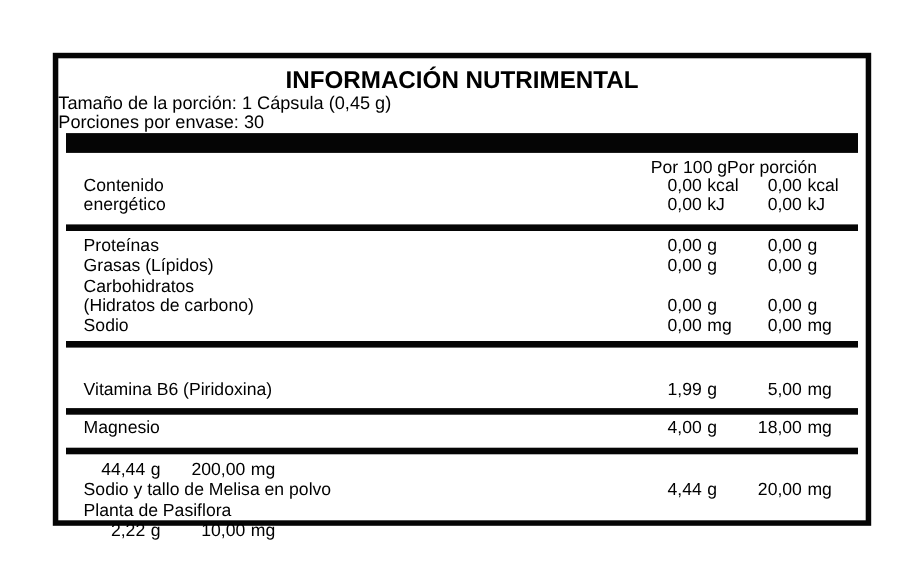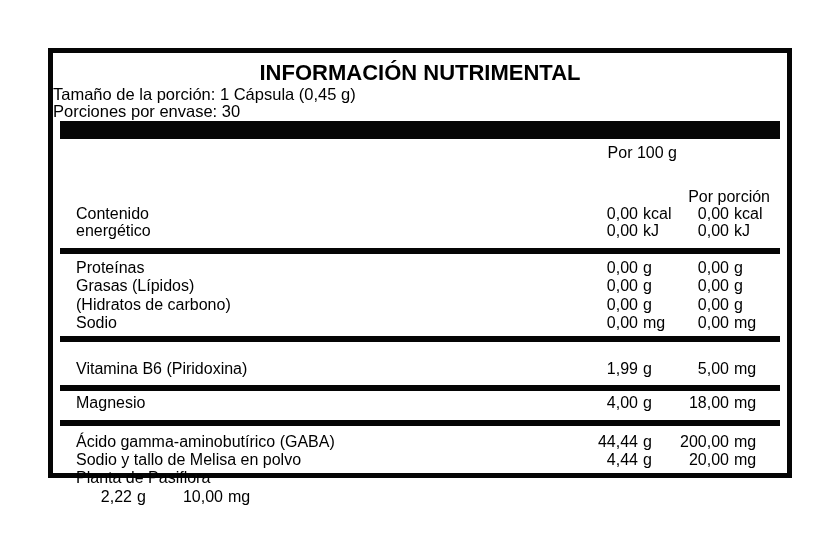--- a/index.html
+++ b/index.html
@@ -44,46 +44,46 @@
   .bar {
     height: 18px;
     background: #050505;
     margin: 1px 7px 0 7px;
   }
   .colheads {
     display: flex;
     margin-top: 5px;
     font-size: 16px;
     line-height: 17px;
-    padding: 0 12px 0 23px;
+    padding: 0 28px 0 23px;
   }
   .ch-spacer { flex: 1; }
   .ch1 { width: 95px; text-align: right; }
-  .ch2 { width: 98px; text-align: right; padding-right: 5px; box-sizing: border-box; margin-top: 44px; }
+  .ch2 { width: 98px; padding-right: 5px; box-sizing: border-box; }
   .row {
     display: flex;
     padding: 0 12px 0 23px;
     font-size: 16px;
   }
   .row .lbl { flex: 1; white-space: nowrap; }
   .n1 { width: 56px; text-align: right; white-space: nowrap; }
   .u1 { width: 39px; padding-left: 5px; box-sizing: border-box; text-align: left; white-space: nowrap; }
   .n2 { width: 52px; text-align: right; white-space: nowrap; }
   .u2 { width: 46px; padding-left: 5px; box-sizing: border-box; text-align: left; white-space: nowrap; }
   .sec-energy .row { line-height: 17px; }
   .sec .row { line-height: 18.3px; }
   .divider {
     height: 6px;
     background: #050505;
     margin: 0 7px;
   }
   .d1 { margin-top: 9px; }
   .s2 { padding-top: 5px; }
   .d2 { margin-top: 3.5px; }
-  .s3 { padding-top: 18px; }
+  .s3 { padding-top: 18px; margin-top: 12px; }
   .d3 { margin-top: 7px; }
   .s4 { padding-top: 3.5px; }
   .d4 { margin-top: 7.5px; }
   .s5 { padding-top: 6.5px; }
 </style>
 </head>
 <body>
 
 <div class="page">
   <div class="nt-box">
@@ -128,20 +128,21 @@
         <span class="u2">g</span>
       </div>
       <div class="row">
         <span class="lbl">Grasas (Lípidos)</span>
         <span class="n1">0,00</span>
         <span class="u1">g</span>
         <span class="n2">0,00</span>
         <span class="u2">g</span>
       </div>
       <div class="row">
+        <span class="lbl">Carbohidratos</span>
         <span class="n1"></span>
         <span class="u1"></span>
         <span class="n2"></span>
         <span class="u2"></span>
       </div>
       <div class="row">
         <span class="lbl">(Hidratos de carbono)</span>
         <span class="n1">0,00</span>
         <span class="u1">g</span>
         <span class="n2">0,00</span>
@@ -177,21 +178,20 @@
         <span class="u1">g</span>
         <span class="n2">18,00</span>
         <span class="u2">mg</span>
       </div>
     </div>
 
     <div class="divider d4"></div>
 
     <div class="sec s5">
       <div class="row">
-        <span class="lbl">Ácido gamma-aminobutírico (GABA)</span>
         <span class="n1">44,44</span>
         <span class="u1">g</span>
         <span class="n2">200,00</span>
         <span class="u2">mg</span>
       </div>
       <div class="row">
         <span class="lbl">Sodio y tallo de Melisa en polvo</span>
         <span class="n1">4,44</span>
         <span class="u1">g</span>
         <span class="n2">20,00</span>

